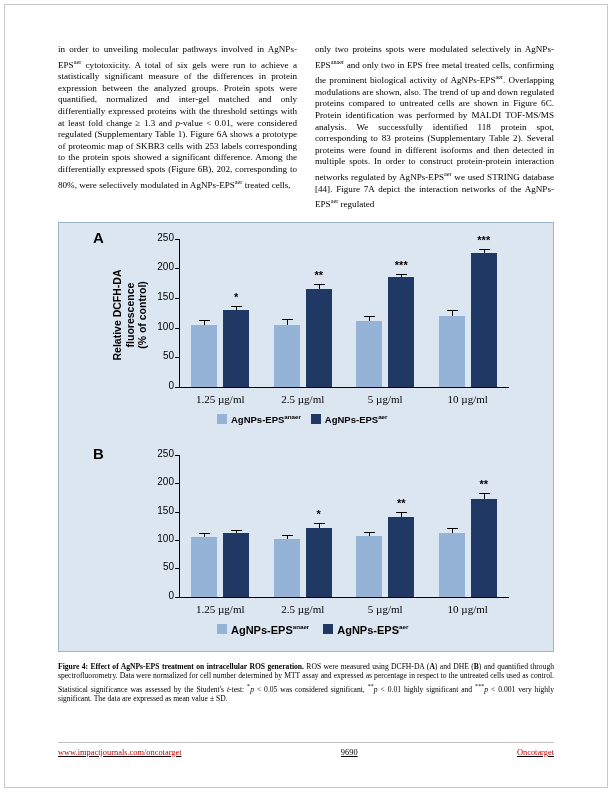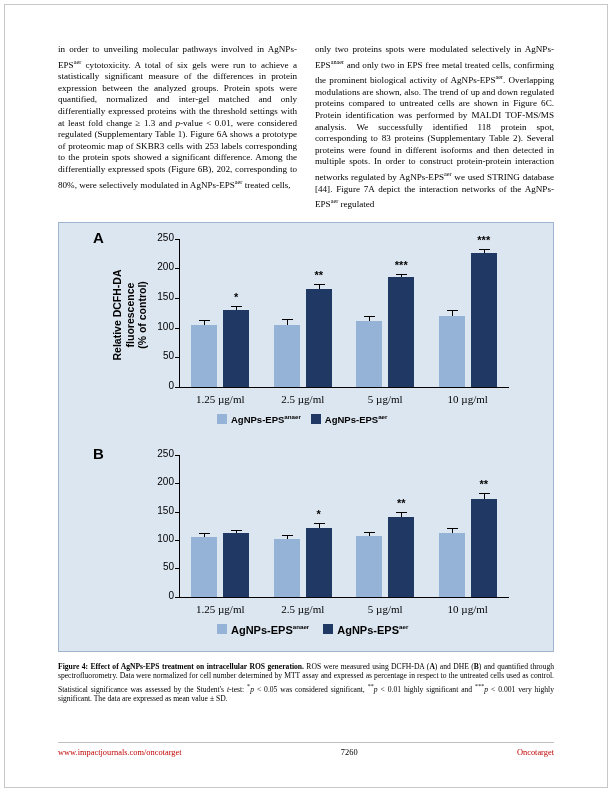--- a/index.html
+++ b/index.html
@@ -108,20 +108,21 @@
     line-height:9.6px;
     text-align:justify;
   }
   .caption b { font-weight:bold; }
 
   
   .footer {
     position:absolute; left:58px; top:748px; width:496px;
     display:flex; justify-content:space-between; align-items:center;
     font-size:8.4px;
+    text-decoration:underline;
   }
   .footer .left { color:#c00000; }
   .footer .right { color:#c00000; }
   .footer .center { color:#000; }
   .rule {
     position:absolute; left:58px; top:742px; width:496px; height:1px;
     background:#bfbfbf;
   }
 </style>
 </head>
@@ -271,15 +272,15 @@
 
   </div>
 
   <div class="caption"><b>Figure 4: Effect of AgNPs-EPS treatment on intracellular ROS generation.</b> ROS were measured using DCFH-DA (<b>A</b>) and DHE (<b>B</b>) and quantified through spectrofluorometry. Data were normalized for cell number determined by MTT assay and expressed as percentage in respect to the untreated cells used as control. Statistical significance was assessed by the Student's <i>t</i>-test: <sup>*</sup><i>p</i> &lt; 0.05 was considered significant, <sup>**</sup><i>p</i> &lt; 0.01 highly significant and <sup>***</sup><i>p</i> &lt; 0.001 very highly significant. The data are expressed as mean value ± SD.</div>
 
 </div>
 
 <div class="rule"></div>
 <div class="footer">
   <div class="left">www.impactjournals.com/oncotarget</div>
-  <div class="center">7260</div>
+  <div class="center">9690</div>
   <div class="right">Oncotarget</div>
 </div>
 
 </body></html>

